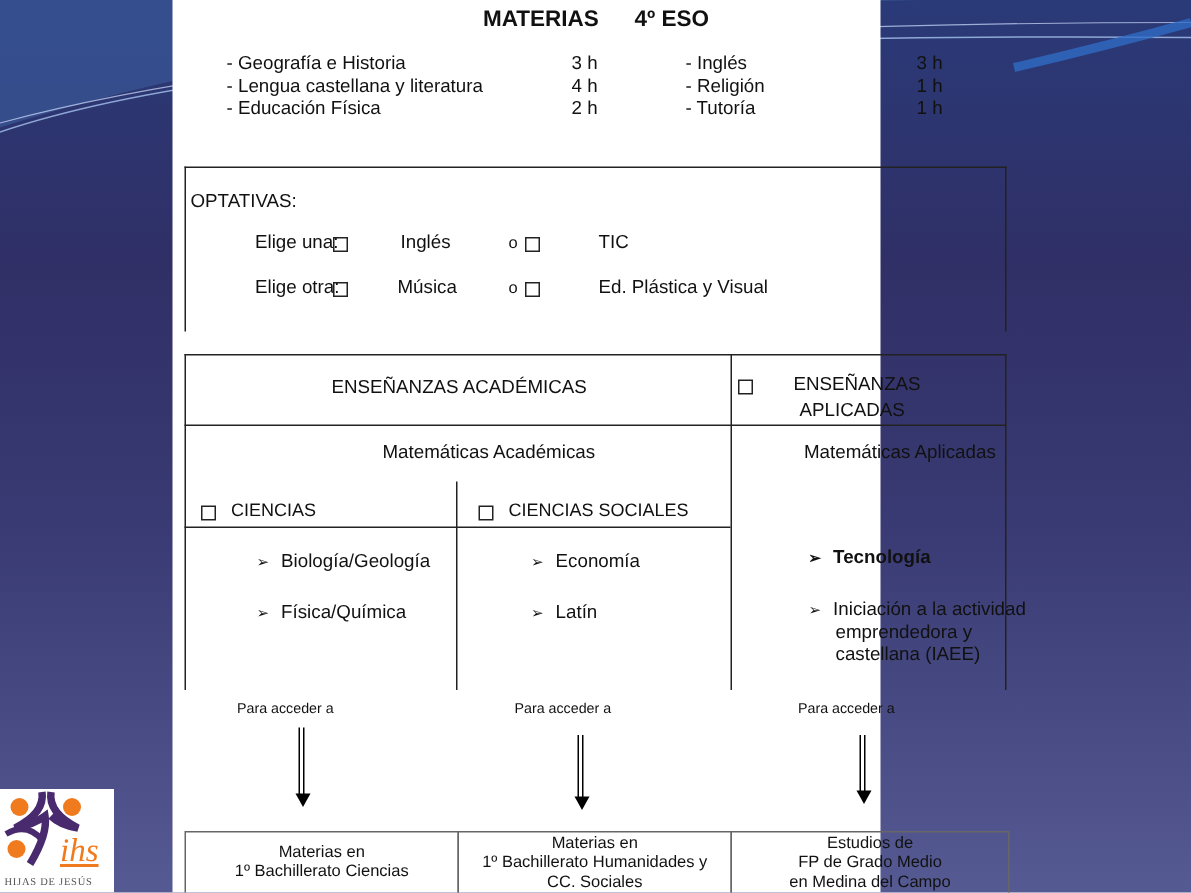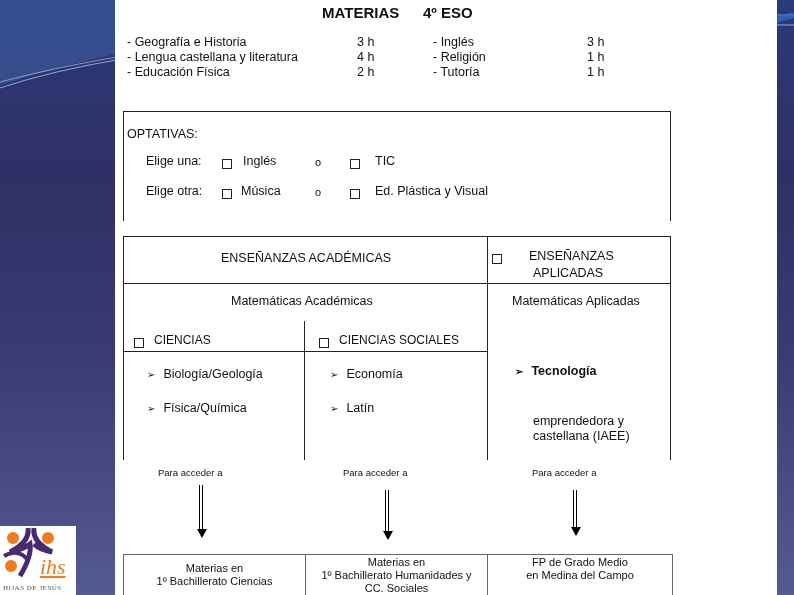--- a/index.html
+++ b/index.html
@@ -3,26 +3,26 @@
 <meta charset="utf-8">
 <style>
   html, body { margin:0; padding:0; }
   body {
     width:794px; height:595px; overflow:hidden; position:relative;
     font-family:"Liberation Sans", sans-serif;
     background: linear-gradient(180deg, #2a3a78 0%, #302f66 30%, #3a3b74 60%, #565a92 100%);
   }
   .bg-wave { position:absolute; left:0; top:0; width:794px; height:595px; z-index:0; }
   .page {
-    position:absolute; left:115px; top:0; width:662px; height:595px;
+    position:absolute; left:115px; top:0; width:472px; height:595px;
     background:#ffffff; z-index:1; color:#111;
   }
   .abs { position:absolute; white-space:nowrap; }
   .title { font-weight:bold; font-size:15px; top:4px; }
-  .subj { font-size:12.5px; }
+  .subj { font-size:12.5px;margin-left:24px; }
   .box { position:absolute; border:1px solid #222; box-sizing:border-box; }
   .chk {
     display:inline-block; width:10px; height:10px; border:1px solid #222;
     vertical-align:-1px; box-sizing:border-box;
   }
   .bold { font-weight:normal; }
   .sm { font-size:9.5px; }
   .bullet::before { content:"➢"; font-size:10px; margin-right:8px; }
   .vline { position:absolute; width:1px; background:#222; }
   .hline { position:absolute; height:1px; background:#222; }
@@ -95,20 +95,21 @@
   <span class="abs bold" style="left:39px;top:333px;font-size:12px;">CIENCIAS</span>
   <span class="abs" style="left:204px;top:333px;"><span class="chk"></span></span>
   <span class="abs bold" style="left:224px;top:333px;font-size:12px;">CIENCIAS SOCIALES</span>
 
   <span class="abs subj bullet" style="left:32px;top:367px;">Biología/Geología</span>
   <span class="abs subj bullet" style="left:32px;top:401px;">Física/Química</span>
   <span class="abs subj bullet" style="left:215px;top:367px;">Economía</span>
   <span class="abs subj bullet" style="left:215px;top:401px;">Latín</span>
 
   <span class="abs subj bullet" style="left:400px;top:364px;font-weight:bold;">Tecnología</span>
+  <span class="abs subj bullet" style="left:400px;top:399px;">Iniciación a la actividad</span>
   <span class="abs subj" style="left:418px;top:414px;">emprendedora y</span>
   <span class="abs subj" style="left:418px;top:429px;">castellana (IAEE)</span>
 
   <span class="abs sm" style="left:43px;top:467px;">Para acceder a</span>
   <span class="abs sm" style="left:228px;top:467px;">Para acceder a</span>
   <span class="abs sm" style="left:417px;top:467px;">Para acceder a</span>
 
   <div class="arrow" style="left:82px;top:485px;">
     <div class="shaft" style="height:45px;"></div>
       <div class="head" style="top:44px;"></div>
@@ -125,20 +126,21 @@
   <div class="gbox" style="left:8px;top:554px;width:183px;height:45px;padding-top:7px;">
     <div>Materias en</div>
     <div class="bold">1º Bachillerato Ciencias</div>
   </div>
   <div class="gbox" style="left:190px;top:554px;width:183px;height:45px;padding-top:1px;">
     <div>Materias en</div>
     <div class="bold">1º Bachillerato Humanidades y</div>
     <div class="bold">CC. Sociales</div>
   </div>
   <div class="gbox" style="left:372px;top:554px;width:186px;height:45px;padding-top:1px;">
+    <div>Estudios de</div>
     <div class="bold">FP de Grado Medio</div>
     <div>en Medina del Campo</div>
   </div>
 </div>
 
 <div class="logo">
   <svg width="76" height="58" viewBox="0 0 76 58">
     <circle cx="13" cy="12" r="6" fill="#f07a1e"></circle>
     <circle cx="48" cy="12" r="6" fill="#f07a1e"></circle>
     <circle cx="11" cy="40" r="6" fill="#f07a1e"></circle>

